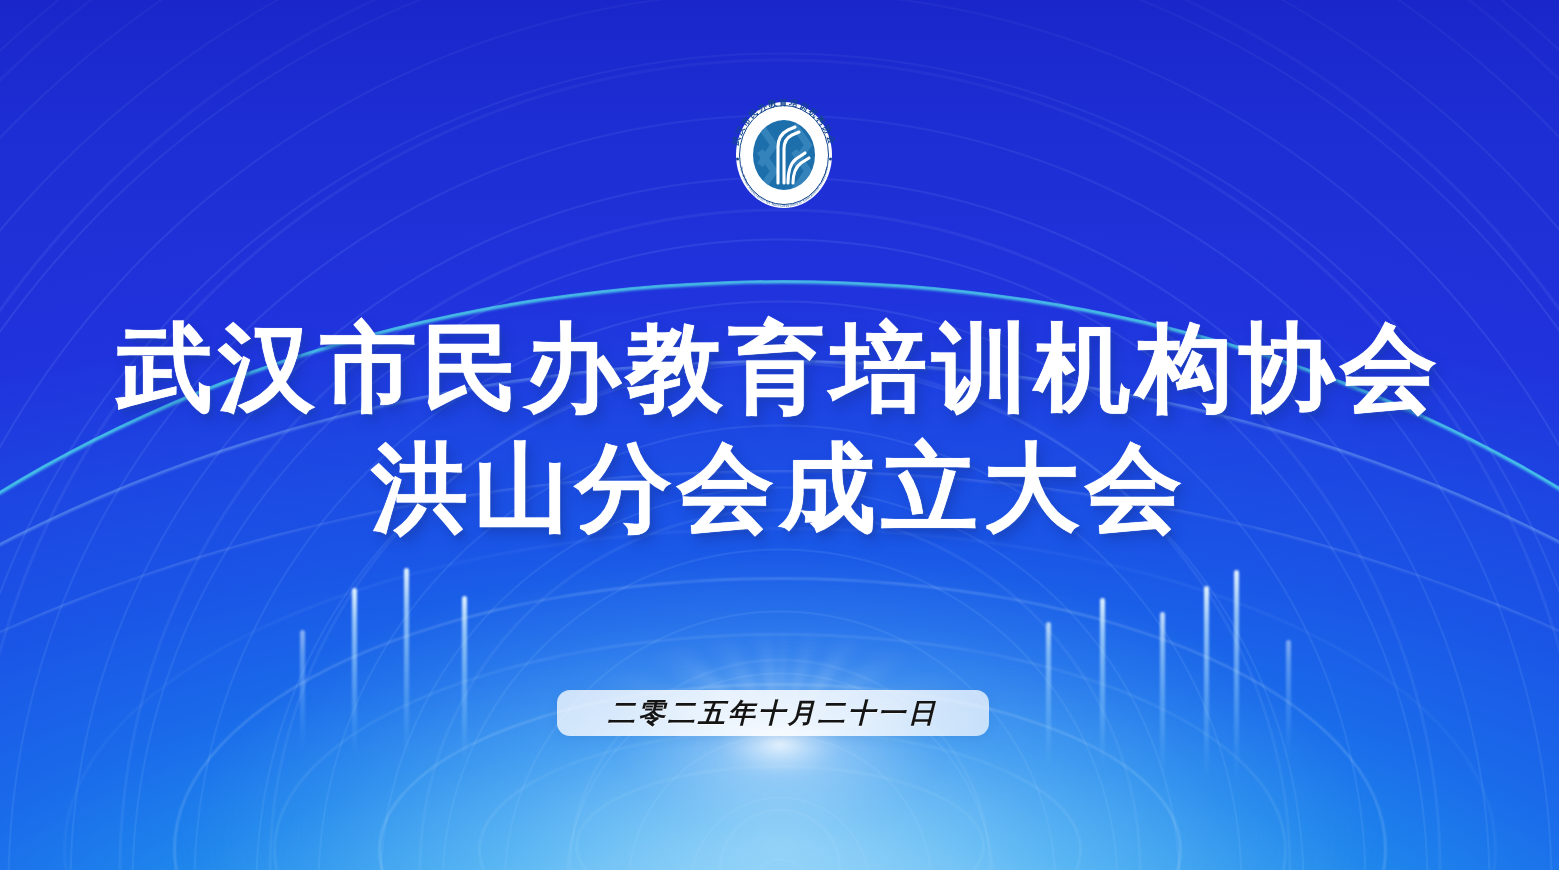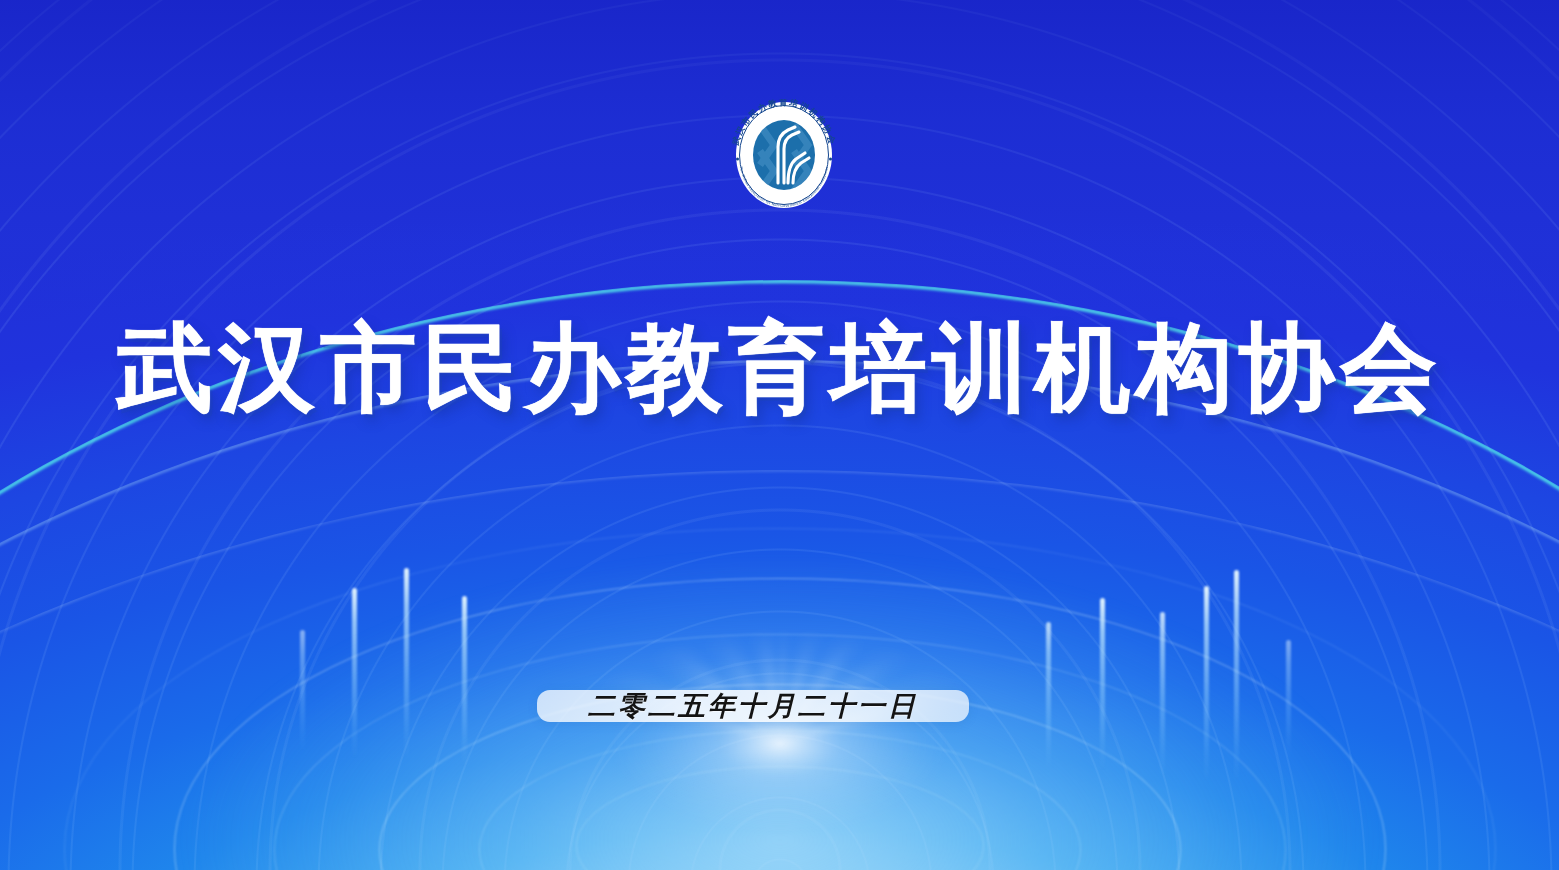--- a/index.html
+++ b/index.html
@@ -260,22 +260,22 @@
     text-shadow:
       0 0 1px rgba(255,255,255,.9),
       3px 4px 0 rgba(30,70,180,.30),
       5px 7px 12px rgba(18,48,150,.40);
     -webkit-text-stroke:.5px rgba(255,255,255,.75);
   }
 
   
   #date-banner{
     position:absolute;
-    left:537px;top:690px;
-    width:432px;height:32px;
+    left:557px;top:690px;
+    width:432px;height:46px;
     border-radius:13px;
     background:linear-gradient(120deg,
       rgba(255,255,255,.74) 0%,
       rgba(255,255,255,.86) 38%,
       rgba(255,255,255,.80) 70%,
       rgba(255,255,255,.70) 100%);
     box-shadow:0 2px 10px rgba(40,110,190,.18);
     display:flex;align-items:center;justify-content:center;
   }
   #date-text{
@@ -390,19 +390,20 @@
         <textPath href="#arcBotEn" startOffset="50%" text-anchor="middle">The Wuhan Association for Non-Government Educational Institutions</textPath>
       </text>
 
       <circle cx="21.5" cy="60" r="1.5" fill="#14468f"></circle>
       <circle cx="114.5" cy="60" r="1.5" fill="#14468f"></circle>
     </svg>
   </div>
 
   <div class="title-wrap">
     <span class="title-line">武汉市民办教育培训机构协会</span>
+    <span class="title-line">洪山分会成立大会</span>
   </div>
 
   <div id="date-banner">
     <span id="date-text">二零二五年十月二十一日</span>
   </div>
 
 </div>
 
 </body></html>

